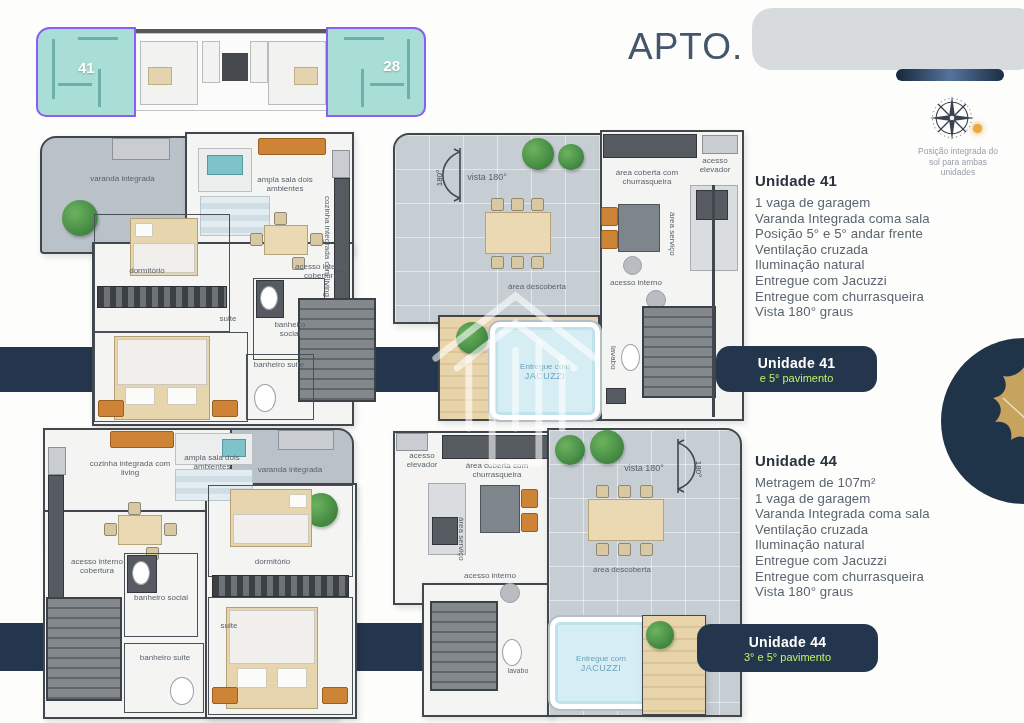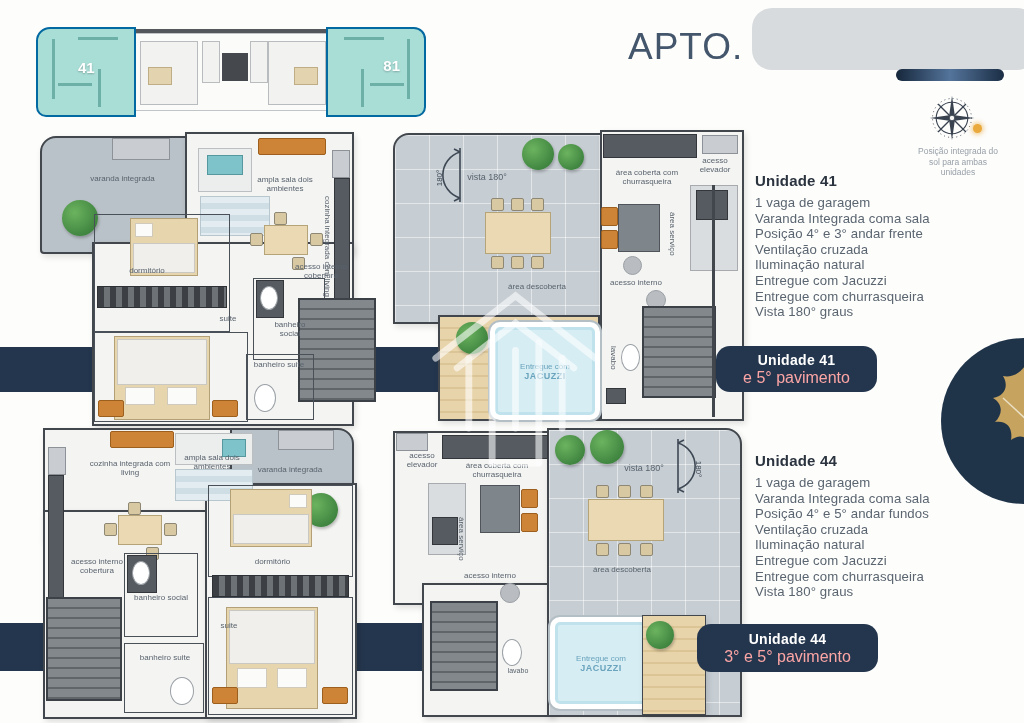--- a/index.html
+++ b/index.html
@@ -15,36 +15,36 @@
   .title-bar{position:absolute;left:896px;top:69px;width:108px;height:12px;border-radius:7px;z-index:3;
              background:linear-gradient(90deg,#16273b,#54749b 50%,#1b2e45)}
   
   .compass{position:absolute;left:926px;top:92px;z-index:2}
   .sun-dot{position:absolute;left:973px;top:124px;width:9px;height:9px;border-radius:50%;
            background:#e9a93c;box-shadow:0 0 4px 2px rgba(233,169,60,.5);z-index:2}
   .compass-caption{position:absolute;left:912px;top:146px;width:92px;font-size:8.5px;line-height:1.25;
                    color:#98a0a8;text-align:center;z-index:2}
   
   .keyplan{position:absolute;left:36px;top:25px;width:390px;height:92px;z-index:2}
-  .kp-teal{position:absolute;top:2px;width:96px;height:86px;background:#a9ded7;border:2px solid #0369a1}
+  .kp-teal{position:absolute;top:2px;width:96px;height:86px;background:#a9ded7;border:2px solid #8b5cf6}
   .kp-teal.left{left:0;border-radius:14px 0 0 10px}
   .kp-teal.right{right:0;border-radius:0 12px 10px 0}
   .kp-num{position:absolute;color:#fff;font-weight:bold;font-size:15px;text-shadow:0 1px 2px rgba(0,0,0,.25)}
   .kp-mid{position:absolute;left:94px;top:8px;width:202px;height:76px;background:#fbfbfa;border:1px solid #c2c5c7}
   .kp-roof{position:absolute;left:58px;top:4px;width:274px;height:5px;background:#54585c}
   .kp-room{position:absolute;border:1px solid #b9bcbe;background:#f2f2f1}
   .kp-dark{position:absolute;background:#45494d}
   .kp-bed{position:absolute;background:#e3d3ae;border:1px solid #bfae85}
   .kp-wall{position:absolute;background:rgba(35,120,110,.45)}
   
   .band{position:absolute;left:0;background:#24364d;z-index:1}
   .banner{position:absolute;background:#24364d;border-radius:14px;color:#fff;text-align:center;
           display:flex;flex-direction:column;justify-content:center;z-index:4;gap:1px}
   .banner .b1{font-weight:bold;font-size:14px;letter-spacing:.3px}
-  .banner .b2{font-size:16px;color:#fca5a5}
+  .banner .b2{font-size:11px;color:#bef264}
   
   .info{position:absolute;left:755px;width:240px;z-index:2}
   .info h3{font-size:15px;color:#2a333e;margin:0 0 6px 0;letter-spacing:.2px}
   .info .spec{font-size:13.2px;color:#5a6570;line-height:15.6px;letter-spacing:.1px}
   
   .leaf-circle{position:absolute;left:941px;top:338px;width:166px;height:166px;border-radius:50%;
                background:#203449;z-index:2;overflow:hidden}
   
   .plan{position:absolute;z-index:2}
   .blk{position:absolute;background:#f4f4f3;border:2px solid #42474d;box-shadow:2px 3px 6px rgba(0,0,0,.12)}
@@ -68,21 +68,21 @@
   .counter{position:absolute;background:#565b61;border:1px solid #33373c}
   .appl{position:absolute;background:#c9ccd0;border:1px solid #8d9298}
   .island{position:absolute;background:#7e858b;border:1px solid #4e5459}
   .orange{position:absolute;background:#cd8436;border:1px solid #9c5f1e;border-radius:2px}
   .plant{position:absolute;border-radius:50%;background:radial-gradient(circle at 35% 35%,#6cb35f,#2f7334);
          box-shadow:1px 2px 3px rgba(0,0,0,.25)}
   .jacuzzi{position:absolute;background:#d6edf3;border:5px solid #fff;border-radius:10px;
            box-shadow:0 0 0 2px #b4bec5, inset 0 0 0 3px #bfe2ec;display:flex;flex-direction:column;
            align-items:center;justify-content:center}
   .jz1{font-size:8px;color:#69a3bd}
-  .jz2{font-size:9px;font-weight:bold;color:#69a3bd;letter-spacing:.5px}
+  .jz2{font-size:9px;font-weight:normal;color:#69a3bd;letter-spacing:.5px}
   .wardrobe{position:absolute;background:repeating-linear-gradient(90deg,#3c4045 0 6px,#6d7277 6px 12px);
             border:1px solid #2d3135}
   .sofa{position:absolute;background:#eceded;border:1px solid #bcbfc1}
   .cushion{position:absolute;background:#7ec3c9;border:1px solid #55989e}
   .rug{position:absolute;background:repeating-linear-gradient(180deg,#e3ecf0 0 6px,#cfdde4 6px 12px);
        border:1px solid #b8c6cd}
   .fixture{position:absolute;background:#fff;border:1px solid #9aa0a5;border-radius:50%}
   .svc{position:absolute;background:#dadddf;border:1px solid #a7abaf}
   .watermark{position:absolute;left:428px;top:282px;z-index:6;opacity:.8}
 </style>
@@ -121,52 +121,52 @@
     <div class="kp-wall" style="left:40px;top:8px;width:40px;height:3px"></div>
     <div class="kp-wall" style="left:60px;top:40px;width:3px;height:38px"></div>
     <div class="kp-wall" style="left:20px;top:54px;width:34px;height:3px"></div>
     <span class="kp-num" style="left:40px;top:30px">41</span>
   </div>
   <div class="kp-teal right">
     <div class="kp-wall" style="right:14px;top:10px;width:3px;height:60px"></div>
     <div class="kp-wall" style="right:40px;top:8px;width:40px;height:3px"></div>
     <div class="kp-wall" style="right:60px;top:40px;width:3px;height:38px"></div>
     <div class="kp-wall" style="right:20px;top:54px;width:34px;height:3px"></div>
-    <span class="kp-num" style="right:24px;top:28px">81</span>
+    <span class="kp-num" style="right:24px;top:28px">28</span>
   </div>
 </div>
 
 <div class="band" style="top:347px;height:45px;width:700px"></div>
 <div class="band" style="top:623px;height:48px;width:690px"></div>
 
 <div class="banner" style="left:716px;top:346px;width:161px;height:46px">
   <span class="b1">Unidade 41</span>
   <span class="b2">e 5° pavimento</span>
 </div>
 <div class="banner" style="left:697px;top:624px;width:181px;height:48px">
   <span class="b1">Unidade 44</span>
   <span class="b2">3° e 5° pavimento</span>
 </div>
 
 <div class="info" style="top:172px">
   <h3>Unidade 41</h3>
   <div class="spec">1 vaga de garagem</div>
   <div class="spec">Varanda Integrada coma sala</div>
-  <div class="spec">Posição 4° e 3° andar frente</div>
+  <div class="spec">Posição 5° e 5° andar frente</div>
   <div class="spec">Ventilação cruzada</div>
   <div class="spec">Iluminação natural</div>
   <div class="spec">Entregue com Jacuzzi</div>
   <div class="spec">Entregue com churrasqueira</div>
   <div class="spec">Vista 180° graus</div>
 </div>
 <div class="info" style="top:452px">
   <h3>Unidade 44</h3>
+  <div class="spec">Metragem de 107m²</div>
   <div class="spec">1 vaga de garagem</div>
   <div class="spec">Varanda Integrada coma sala</div>
-  <div class="spec">Posição 4° e 5° andar fundos</div>
   <div class="spec">Ventilação cruzada</div>
   <div class="spec">Iluminação natural</div>
   <div class="spec">Entregue com Jacuzzi</div>
   <div class="spec">Entregue com churrasqueira</div>
   <div class="spec">Vista 180° graus</div>
 </div>
 
 <div class="leaf-circle">
   <svg width="166" height="166" viewBox="0 0 166 166">
     <g transform="translate(28,14) scale(1.0)">

